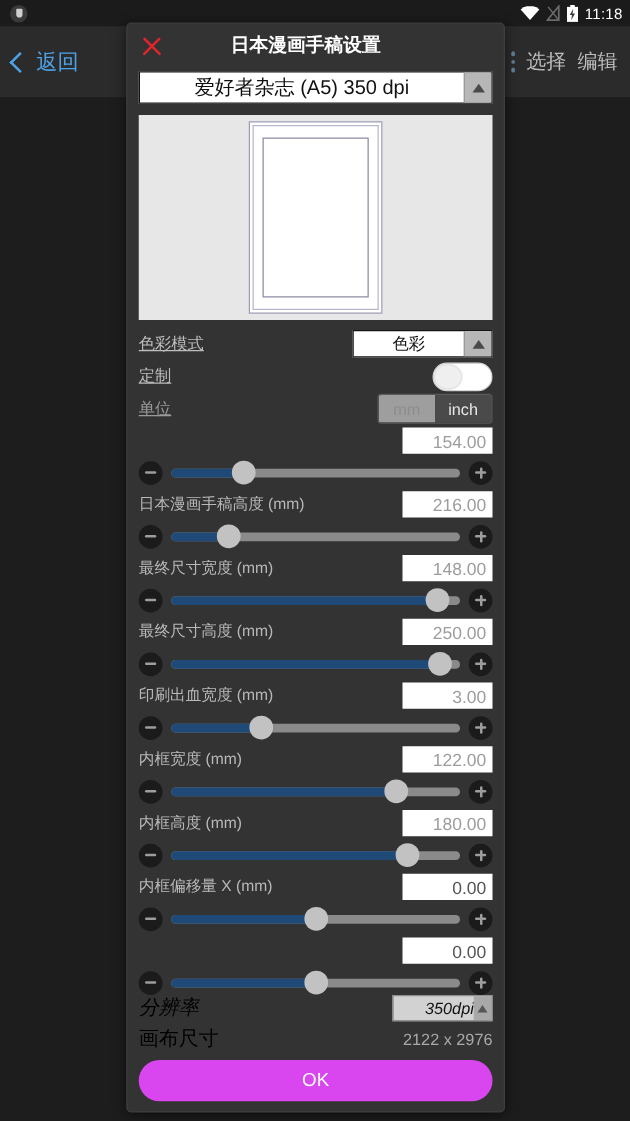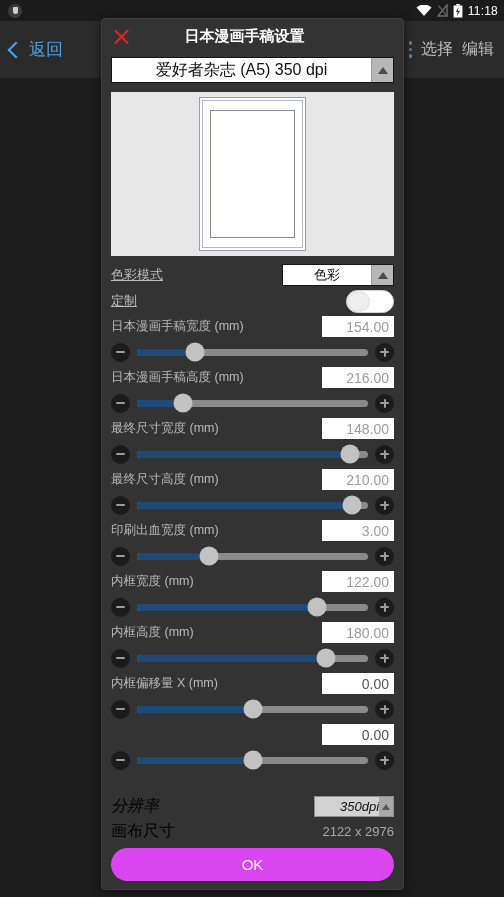--- a/index.html
+++ b/index.html
@@ -252,25 +252,32 @@
       </div>
 
       <div class="row">
         <span class="lbl">定制</span>
         <span class="spacer"></span>
         <span class="toggle">
           <span class="knob"></span>
         </span>
       </div>
 
+      <div class="row">
+        <span class="lbl dim">单位</span>
+        <span class="spacer"></span>
+        <span class="segmented">
+          <div class="seg-on">mm</div>
+          <div class="seg-off">inch</div>
+        </span>
+      </div>
 
       <div id="fields">
           <div>
             <div class="field-row">
-              <span class="name">日本漫画手稿宽度 (mm)</span>
               <span class="spacer"></span>
               <span class="valbox">154.00</span>
             </div>
             <div class="slider-row">
               <span class="step">
                 <span class="h"></span>
               </span>
               <span class="track">
                 <span class="fill" style="width:25%"></span>
                 <span class="thumb" style="left:25%"></span>
@@ -318,21 +325,21 @@
               <span class="step plus">
                 <span class="h"></span>
                 <span class="v"></span>
               </span>
             </div>
           </div>
           <div>
             <div class="field-row">
               <span class="name">最终尺寸高度 (mm)</span>
               <span class="spacer"></span>
-              <span class="valbox">210.00</span>
+              <span class="valbox">250.00</span>
             </div>
             <div class="slider-row">
               <span class="step">
                 <span class="h"></span>
               </span>
               <span class="track">
                 <span class="fill" style="width:93%"></span>
                 <span class="thumb" style="left:93%"></span>
               </span>
               <span class="step plus">

